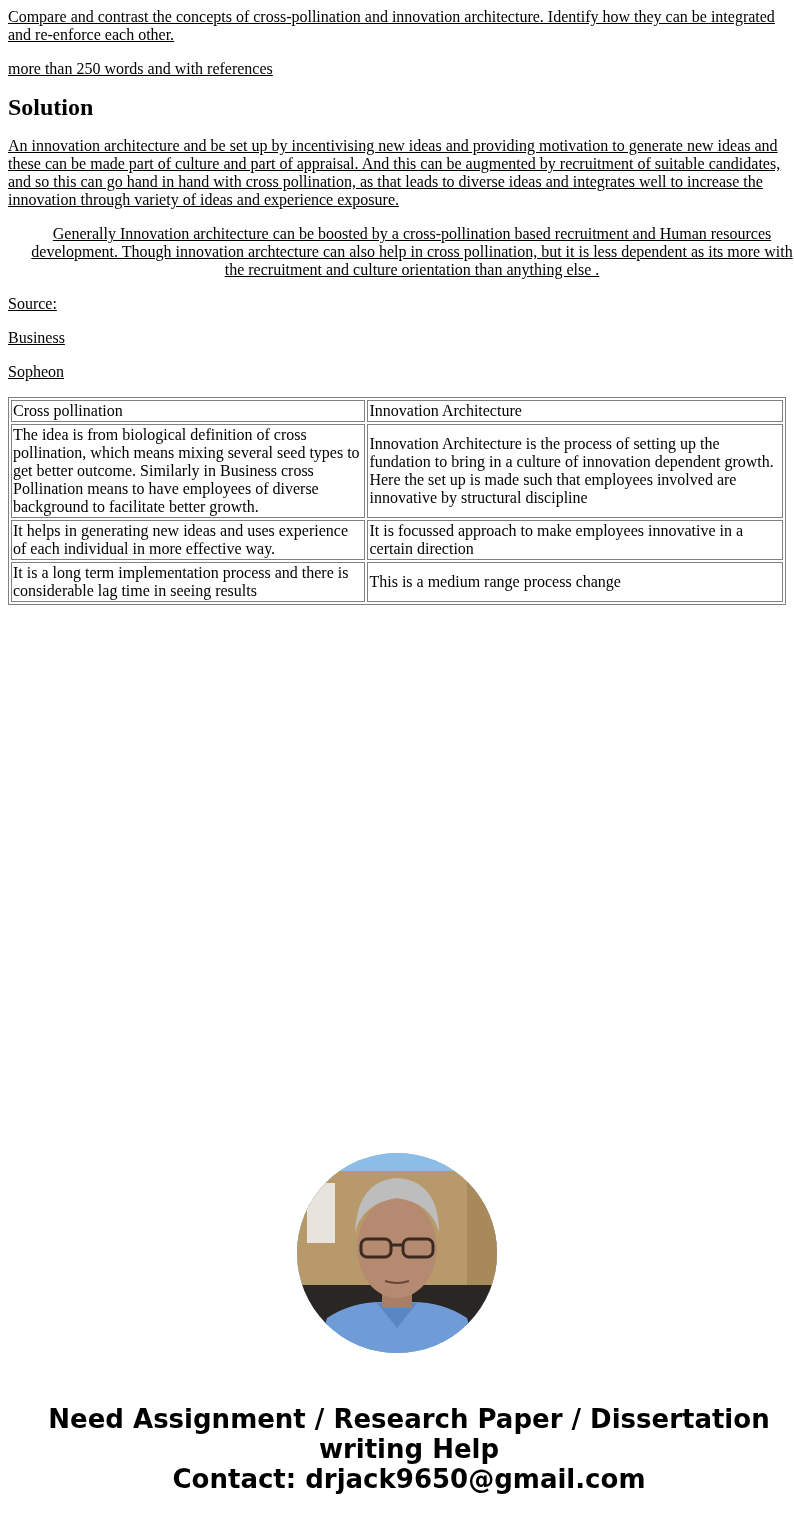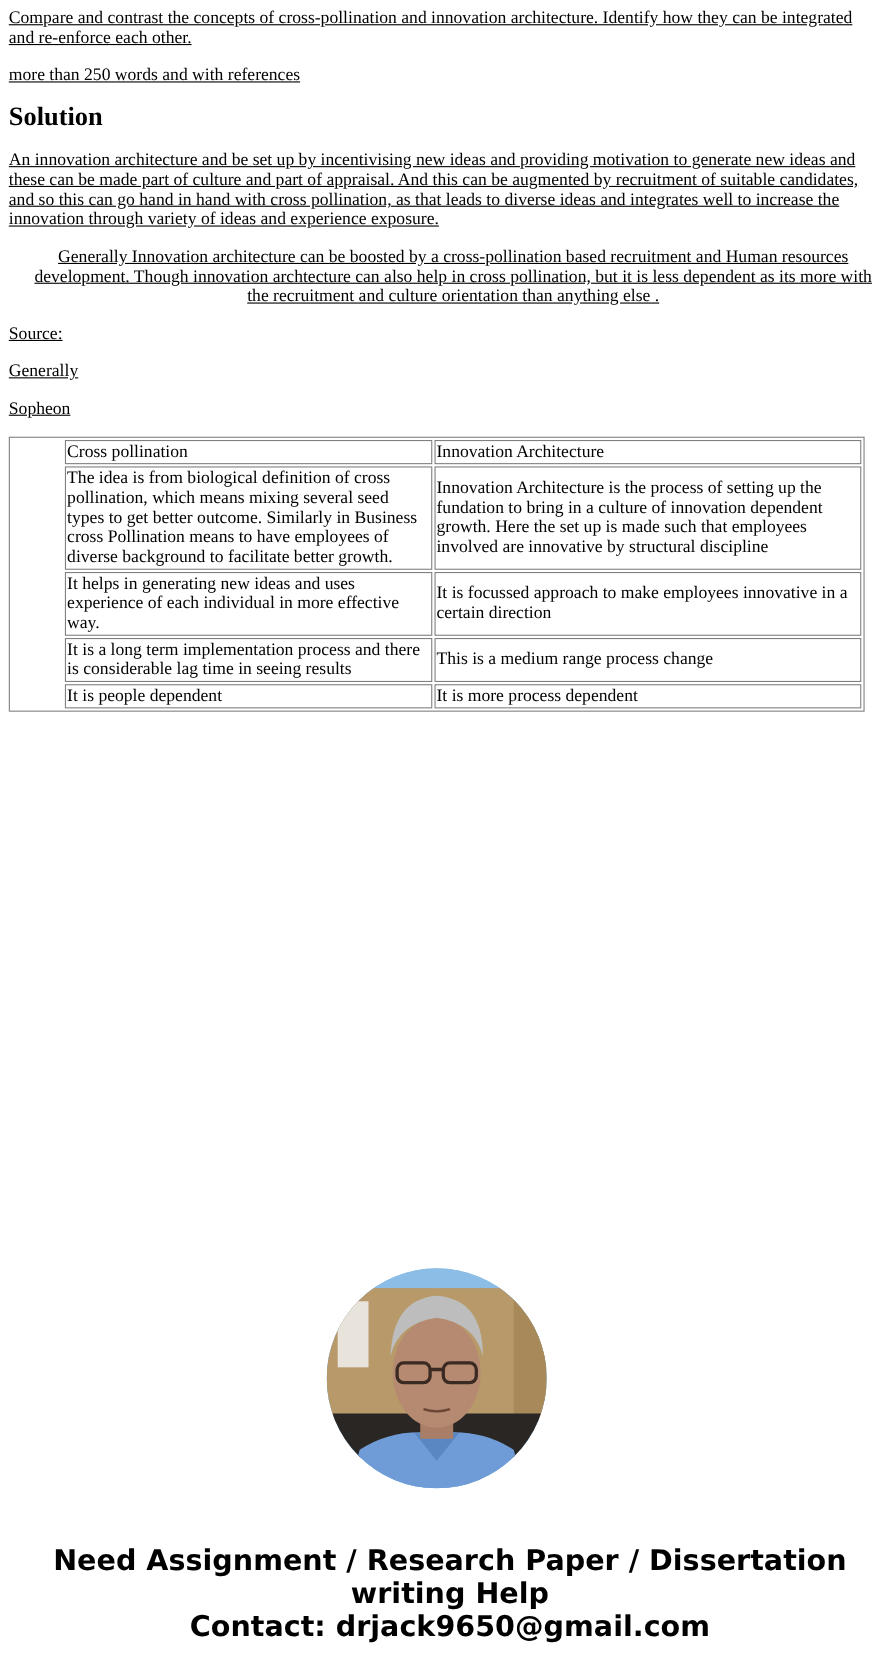--- a/index.html
+++ b/index.html
@@ -25,21 +25,20 @@
     .ref2 { position: absolute; top: 363px; left: 0; }
 
     table.cmp {
       position: absolute;
       top: 397px;
       left: 0;
       width: 778px;
       border: 1px solid #808080;
       border-collapse: separate;
       border-spacing: 2px;
-      padding-left: 48px;
     }
     table.cmp td {
       border: 1px solid #808080;
       padding: 1px;
       vertical-align: middle;
       font-size: 16px;
       line-height: 18px;
     }
     table.cmp td.c1 { width: 350px; }
     table.cmp td.c2 { width: 411px; }
@@ -73,44 +72,40 @@
 <div class="content">
   <p class="q1">Compare and contrast the concepts of cross-pollination and innovation architecture. Identify how they can be integrated and re-enforce each other.</p>
   <p class="q2">more than 250 words and with references</p>
 
   <h3>Solution</h3>
 
   <p class="s1">An innovation architecture and be set up by incentivising new ideas and providing motivation to generate new ideas and these can be made part of culture and part of appraisal. And this can be augmented by recruitment of suitable candidates, and so this can go hand in hand with cross pollination, as that leads to diverse ideas and integrates well to increase the innovation through variety of ideas and experience exposure.</p>
   <p class="s2">Generally Innovation architecture can be boosted by a cross-pollination based recruitment and Human resources development. Though innovation archtecture can also help in cross pollination, but it is less dependent as its more with the recruitment and culture orientation than anything else .</p>
 
   <p class="src">Source:</p>
-  <p class="ref1">Generally</p>
+  <p class="ref1">Business</p>
   <p class="ref2">Sopheon</p>
 
   <table class="cmp">
     <tbody>
       <tr>
         <td class="c1">Cross pollination</td>
         <td class="c2">Innovation Architecture</td>
       </tr>
       <tr>
         <td class="c1">The idea is from biological definition of cross pollination, which means mixing several seed types to get better outcome. Similarly in Business cross Pollination means to have employees of diverse background to facilitate better growth.</td>
         <td class="c2">Innovation Architecture is the process of setting up the fundation to bring in a culture of innovation dependent growth. Here the set up is made such that employees involved are innovative by structural discipline</td>
       </tr>
       <tr>
         <td class="c1">It helps in generating new ideas and uses experience of each individual in more effective way.</td>
         <td class="c2">It is focussed approach to make employees innovative in a certain direction</td>
       </tr>
       <tr>
         <td class="c1">It is a long term implementation process and there is considerable lag time in seeing results</td>
         <td class="c2">This is a medium range process change</td>
-      </tr>
-      <tr>
-        <td class="c1">It is people dependent</td>
-        <td class="c2">It is more process dependent</td>
       </tr>
     </tbody>
   </table>
 </div>
 
 <div class="avatar">
   <svg width="200" height="200" viewBox="0 0 200 200" xmlns="http://www.w3.org/2000/svg">
     <rect x="0" y="0" width="200" height="200" fill="#8bbde6"></rect>
     <rect x="0" y="18" width="200" height="120" fill="#b89a6a"></rect>
     <rect x="10" y="30" width="28" height="60" fill="#e8e4dc"></rect>

